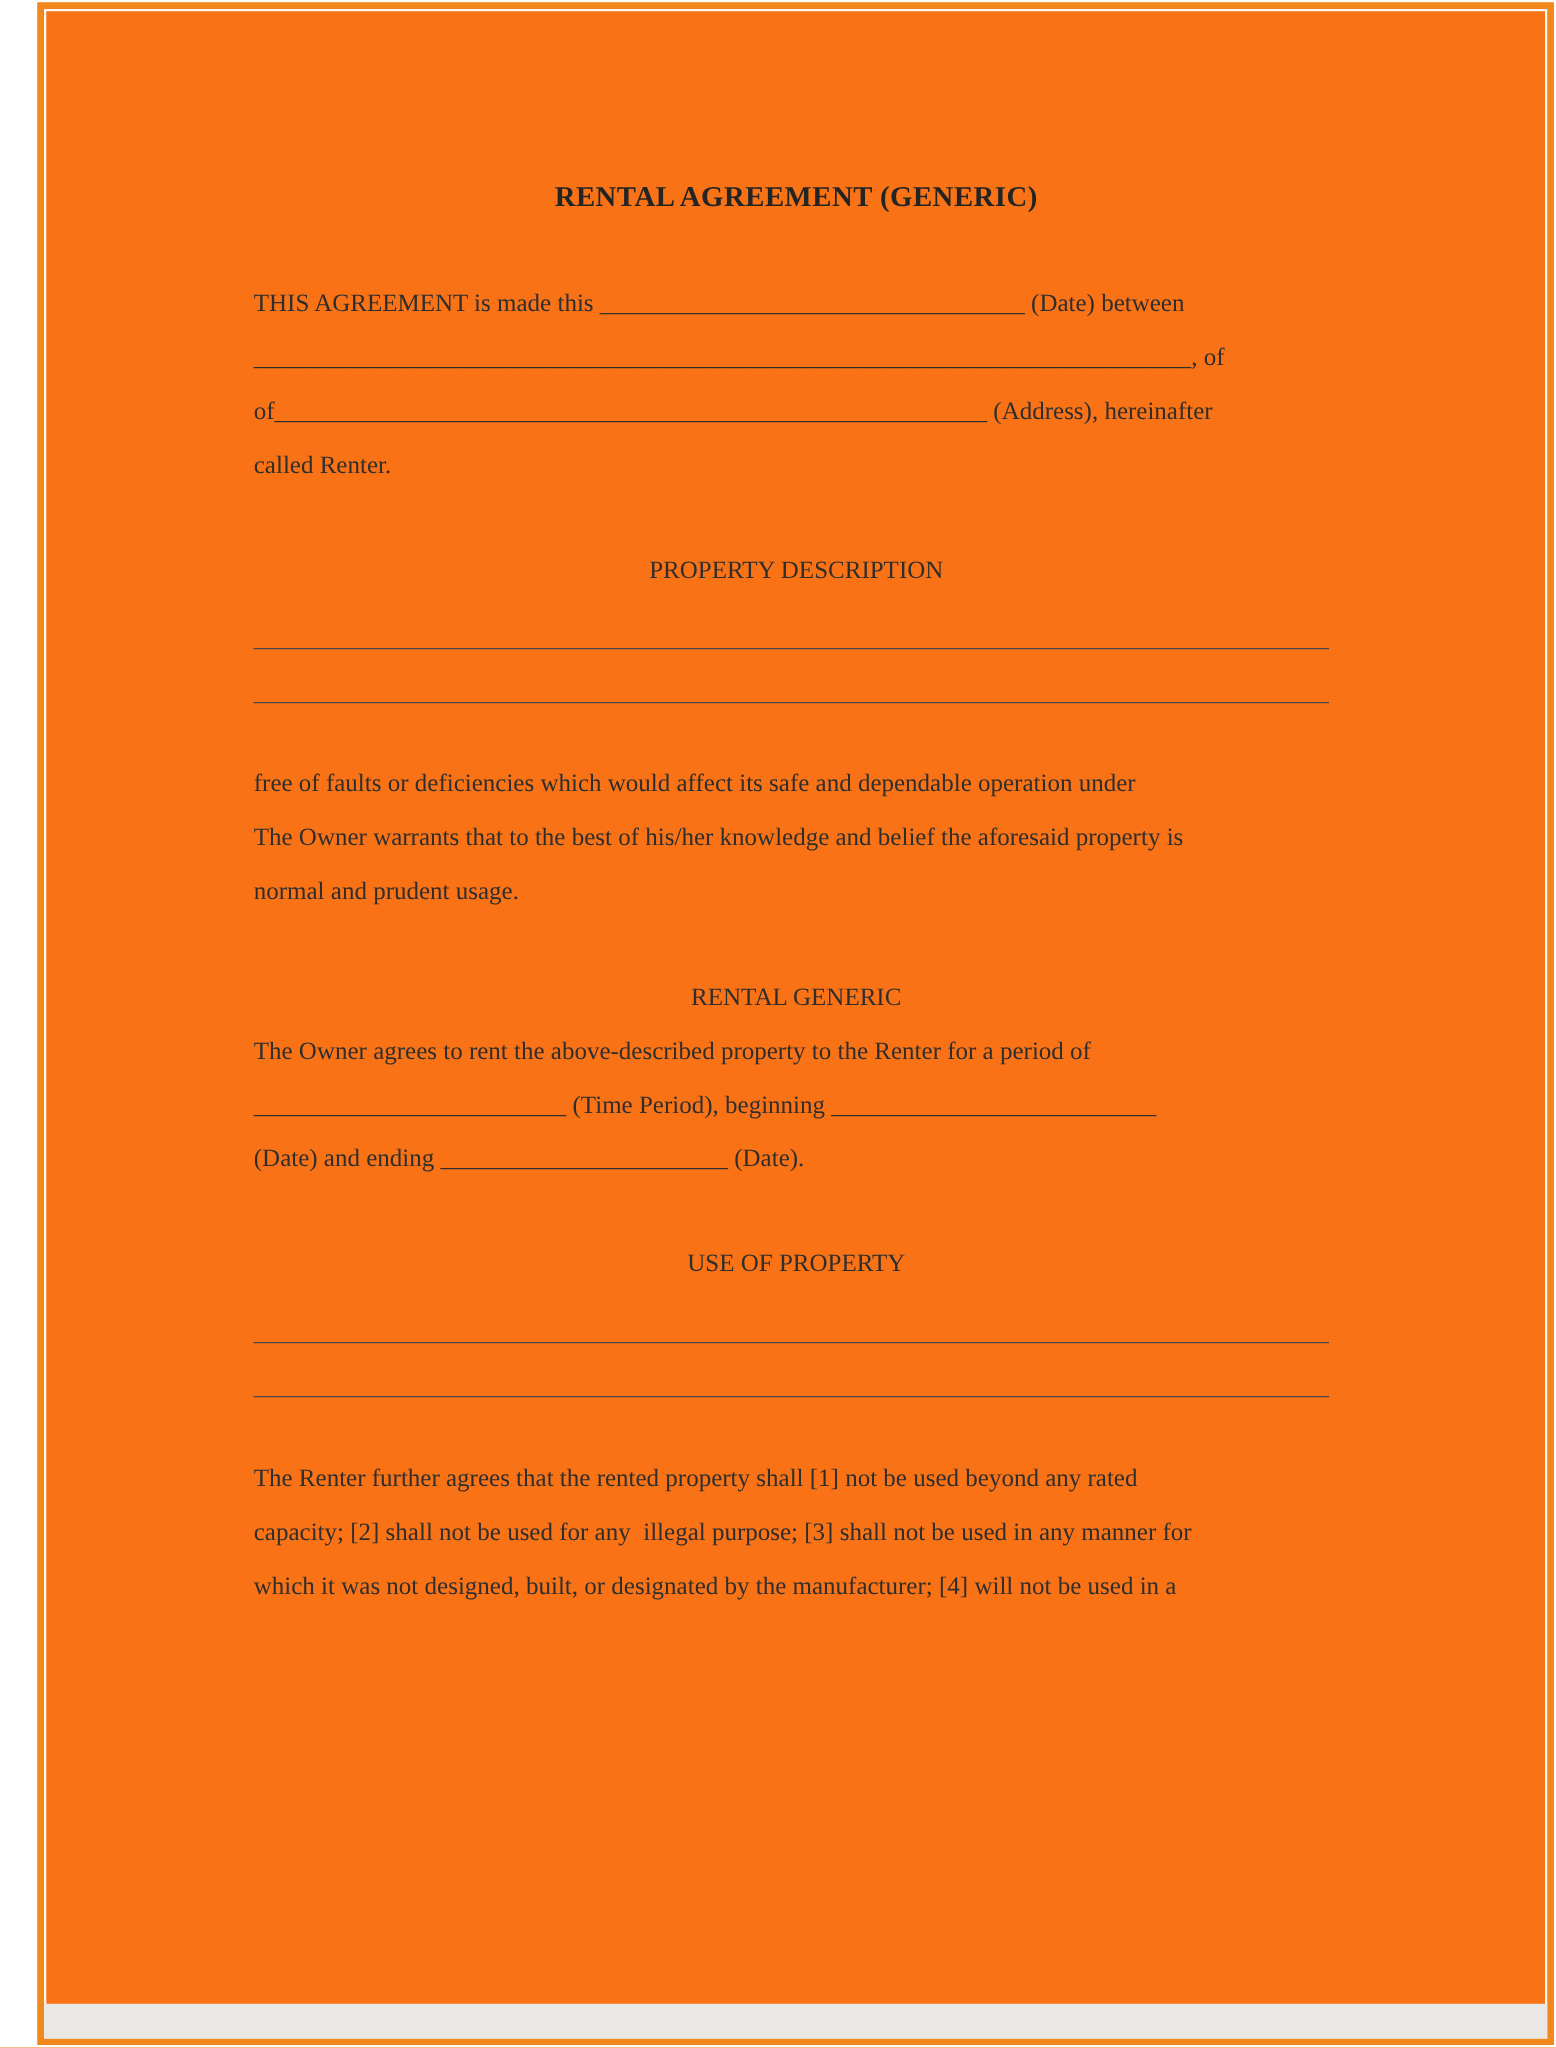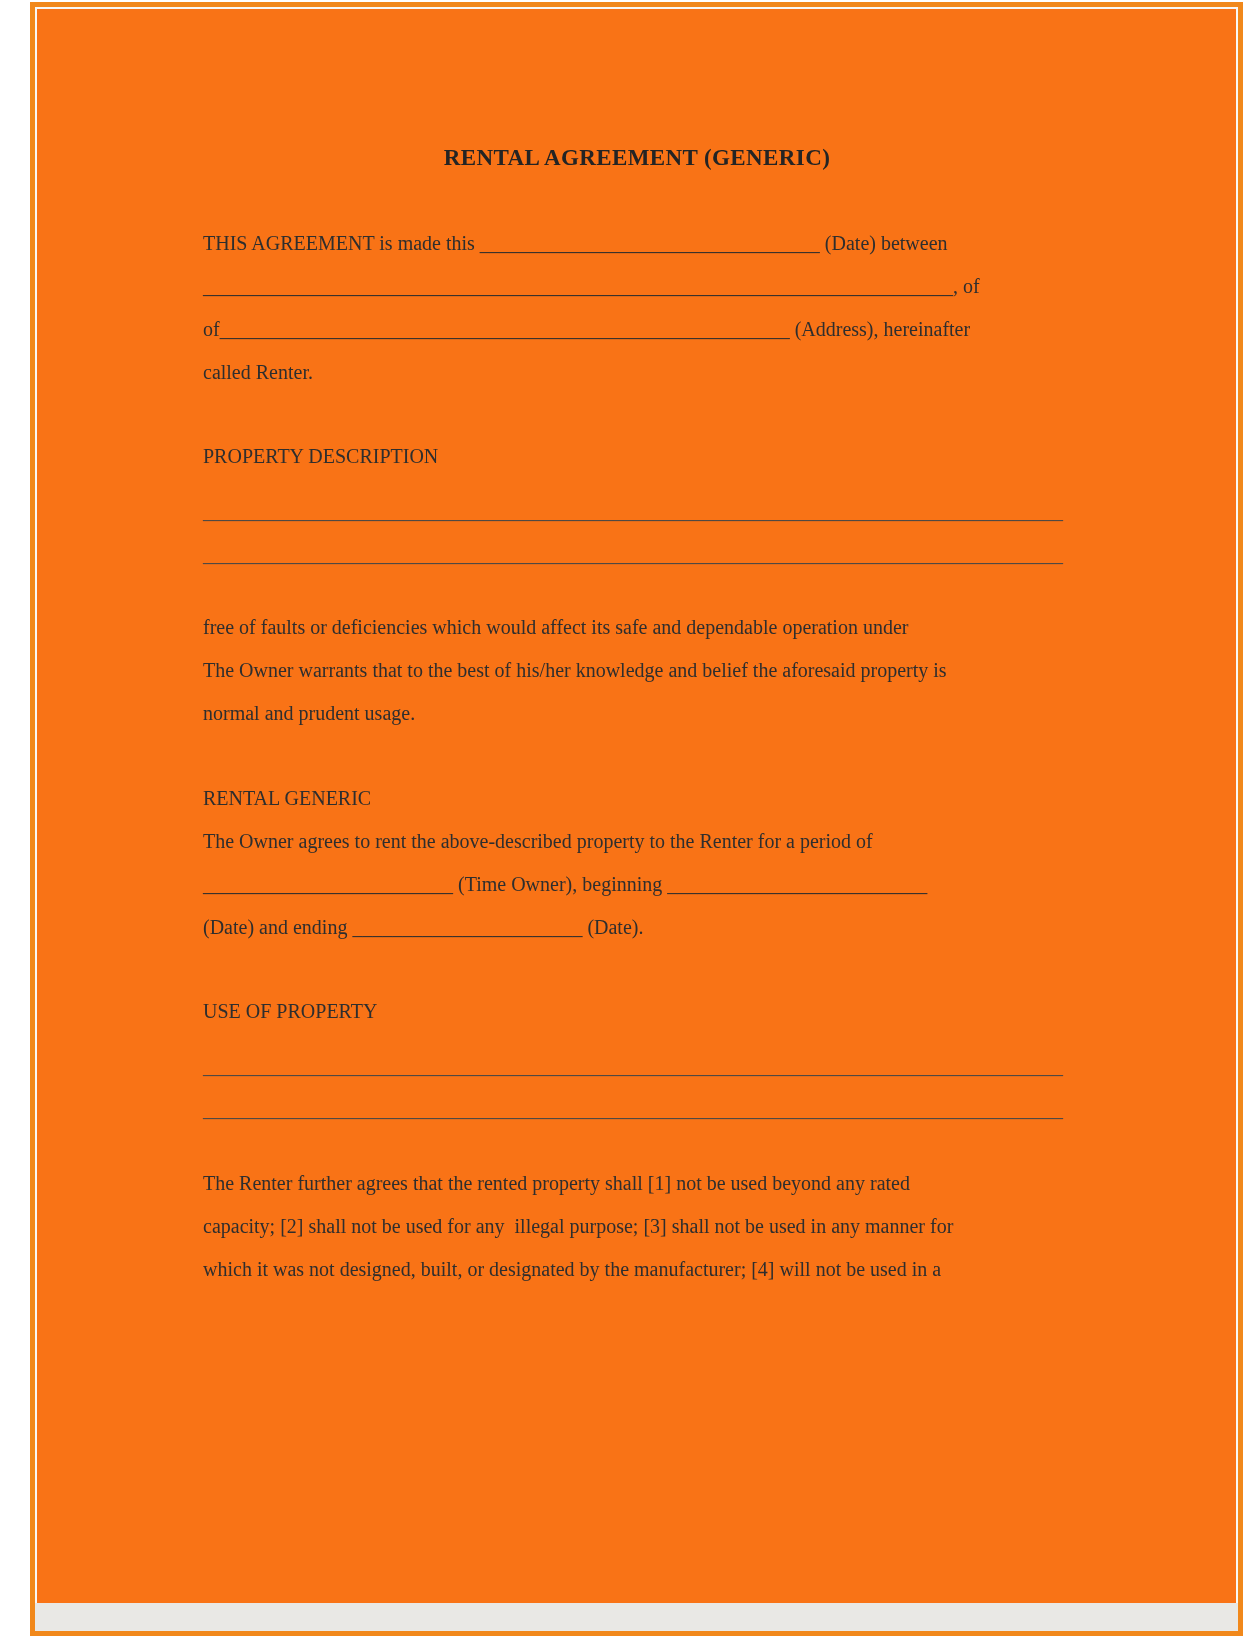--- a/index.html
+++ b/index.html
@@ -42,21 +42,21 @@
     margin-top: 129px;
     text-align: center;
     font-weight: bold;
     font-size: 23px;
     line-height: 43px;
     letter-spacing: 0.4px;
     color: #242424;
     white-space: pre;
   }
   .intro       { margin-top: 43px; }
-  .sec-heading { margin-top: 41px; white-space: pre; }
+  .sec-heading { margin-top: 41px; white-space: pre; text-align: center; }
   .sec-heading.rp { margin-top: 42px; }
   .fills       { margin-top: 12px; color: #474747; }
   .warranty    { margin-top: 30px; }
   .rp-lines    { margin-top: 0; }
   .renter-para { margin-top: 31px; }
 </style>
 </head>
 <body>
 
 <div class="page">
@@ -81,21 +81,21 @@
     <div class="warranty">
       <div class="ln">free of faults or deficiencies which would affect its safe and dependable operation under</div>
       <div class="ln">The Owner warrants that to the best of his/her knowledge and belief the aforesaid property is</div>
       <div class="ln">normal and prudent usage.</div>
     </div>
 
     <div class="sec-heading rp">RENTAL GENERIC</div>
 
     <div class="rp-lines">
       <div class="ln">The Owner agrees to rent the above-described property to the Renter for a period of</div>
-      <div class="ln">_________________________ (Time Owner), beginning __________________________</div>
+      <div class="ln">_________________________ (Time Period), beginning __________________________</div>
       <div class="ln">(Date) and ending _______________________ (Date).</div>
     </div>
 
     <div class="sec-heading">USE OF PROPERTY</div>
 
     <div class="fills">
       <div class="ln">______________________________________________________________________________________</div>
       <div class="ln">______________________________________________________________________________________</div>
     </div>
 

